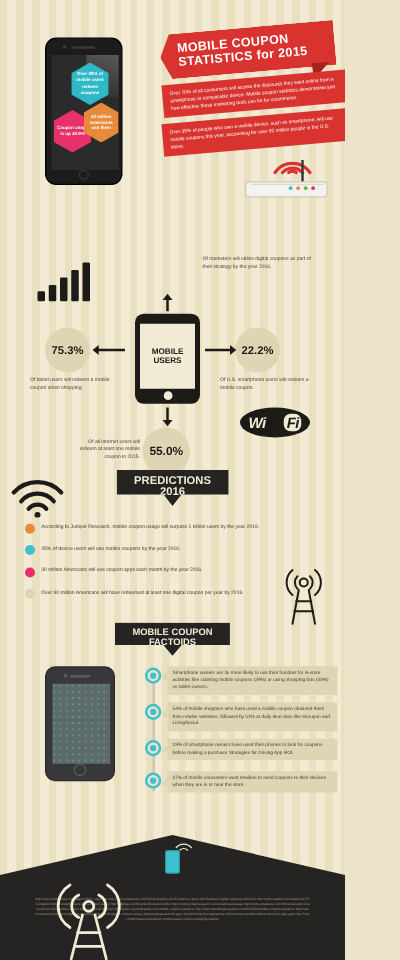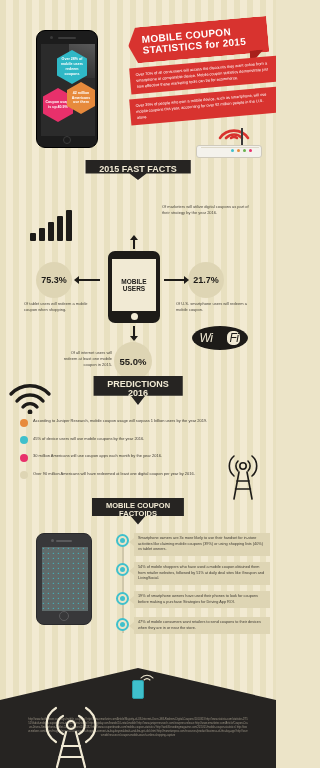--- a/index.html
+++ b/index.html
@@ -152,21 +152,21 @@
 
   .arrow { position: absolute; background: #1d1b18; }
   .arrow-head {
     position: absolute; width: 0; height: 0;
   }
 
   .wifi-logo {
     position: absolute; left: 192px; top: 326px;
     width: 56px; height: 24px; background: #1d1b18; border-radius: 50%;
     display: flex; align-items: center; justify-content: center;
-    color: #f1ead4; font-size: 12px; font-weight: normal; font-style: italic;
+    color: #f1ead4; font-size: 12px; font-weight: bold; font-style: italic;
     letter-spacing: -.5px;
   }
   .wifi-logo .fi {
     display: inline-block; background: #f1ead4; color: #1d1b18;
     border-radius: 40%; padding: 0 2px; margin-left: 15px; font-style: italic;
   }
 
   
   .wifi-big { position: absolute; left: 8px; top: 382px; width: 44px; height: 32px; }
   .tower { position: absolute; left: 222px; top: 452px; width: 42px; height: 48px; }
@@ -280,21 +280,20 @@
       <div class="body">
         <div class="band"></div>
         <div class="led" style="left:34px;background:#3fc0cc"></div>
         <div class="led" style="left:40px;background:#e78a3c"></div>
         <div class="led" style="left:46px;background:#6ab04c"></div>
         <div class="led" style="left:52px;background:#e8306b"></div>
       </div>
     </div>
   </div>
 
-  <div class="sec-head" style="top:160px;font-size:9px;">2015 FAST FACTS</div>
 
   <div class="bars">
     <i style="height:8px"></i>
       <i style="height:13px"></i>
       <i style="height:19px"></i>
     <i style="height:25px"></i>
       <i style="height:31px"></i>
   </div>
 
   <div class="cap" style="left:162px;top:204px;width:88px;">Of marketers will utilize digital coupons as part of their strategy by the year 2016.</div>
@@ -308,21 +307,21 @@
       <span>USERS</span>
     </div>
     <div class="hm"></div>
   </div>
 
   <div class="circle" style="left:36px;top:262px;width:36px;height:36px;font-size:9px;">75.3%</div>
   <div class="cap" style="left:24px;top:301px;width:70px;">Of tablet users will redeem a mobile coupon when shopping.</div>
   <div class="arrow" style="left:78px;top:279px;width:22px;height:1.5px;"></div>
   <div class="arrow-head" style="left:74px;top:276px;border-top:4px solid transparent;border-bottom:4px solid transparent;border-right:5px solid #1d1b18;"></div>
 
-  <div class="circle" style="left:188px;top:262px;width:36px;height:36px;font-size:9px;">21.7%</div>
+  <div class="circle" style="left:188px;top:262px;width:36px;height:36px;font-size:9px;">22.2%</div>
   <div class="cap" style="left:176px;top:301px;width:80px;">Of U.S. smartphone users will redeem a mobile coupon.</div>
   <div class="arrow" style="left:164px;top:279px;width:20px;height:1.5px;"></div>
   <div class="arrow-head" style="left:184px;top:276px;border-top:4px solid transparent;border-bottom:4px solid transparent;border-left:5px solid #1d1b18;"></div>
 
   <div class="arrow" style="left:133px;top:326px;width:1.5px;height:11px;"></div>
   <div class="arrow-head" style="left:130px;top:336px;border-left:4px solid transparent;border-right:4px solid transparent;border-top:5px solid #1d1b18;"></div>
 
   <div class="circle" style="left:114px;top:342px;width:38px;height:38px;font-size:9.5px;">55.0%</div>
   <div class="cap" style="left:56px;top:350px;width:56px;text-align:right;">Of all internet users will redeem at least one mobile coupon in 2015.</div>
 

